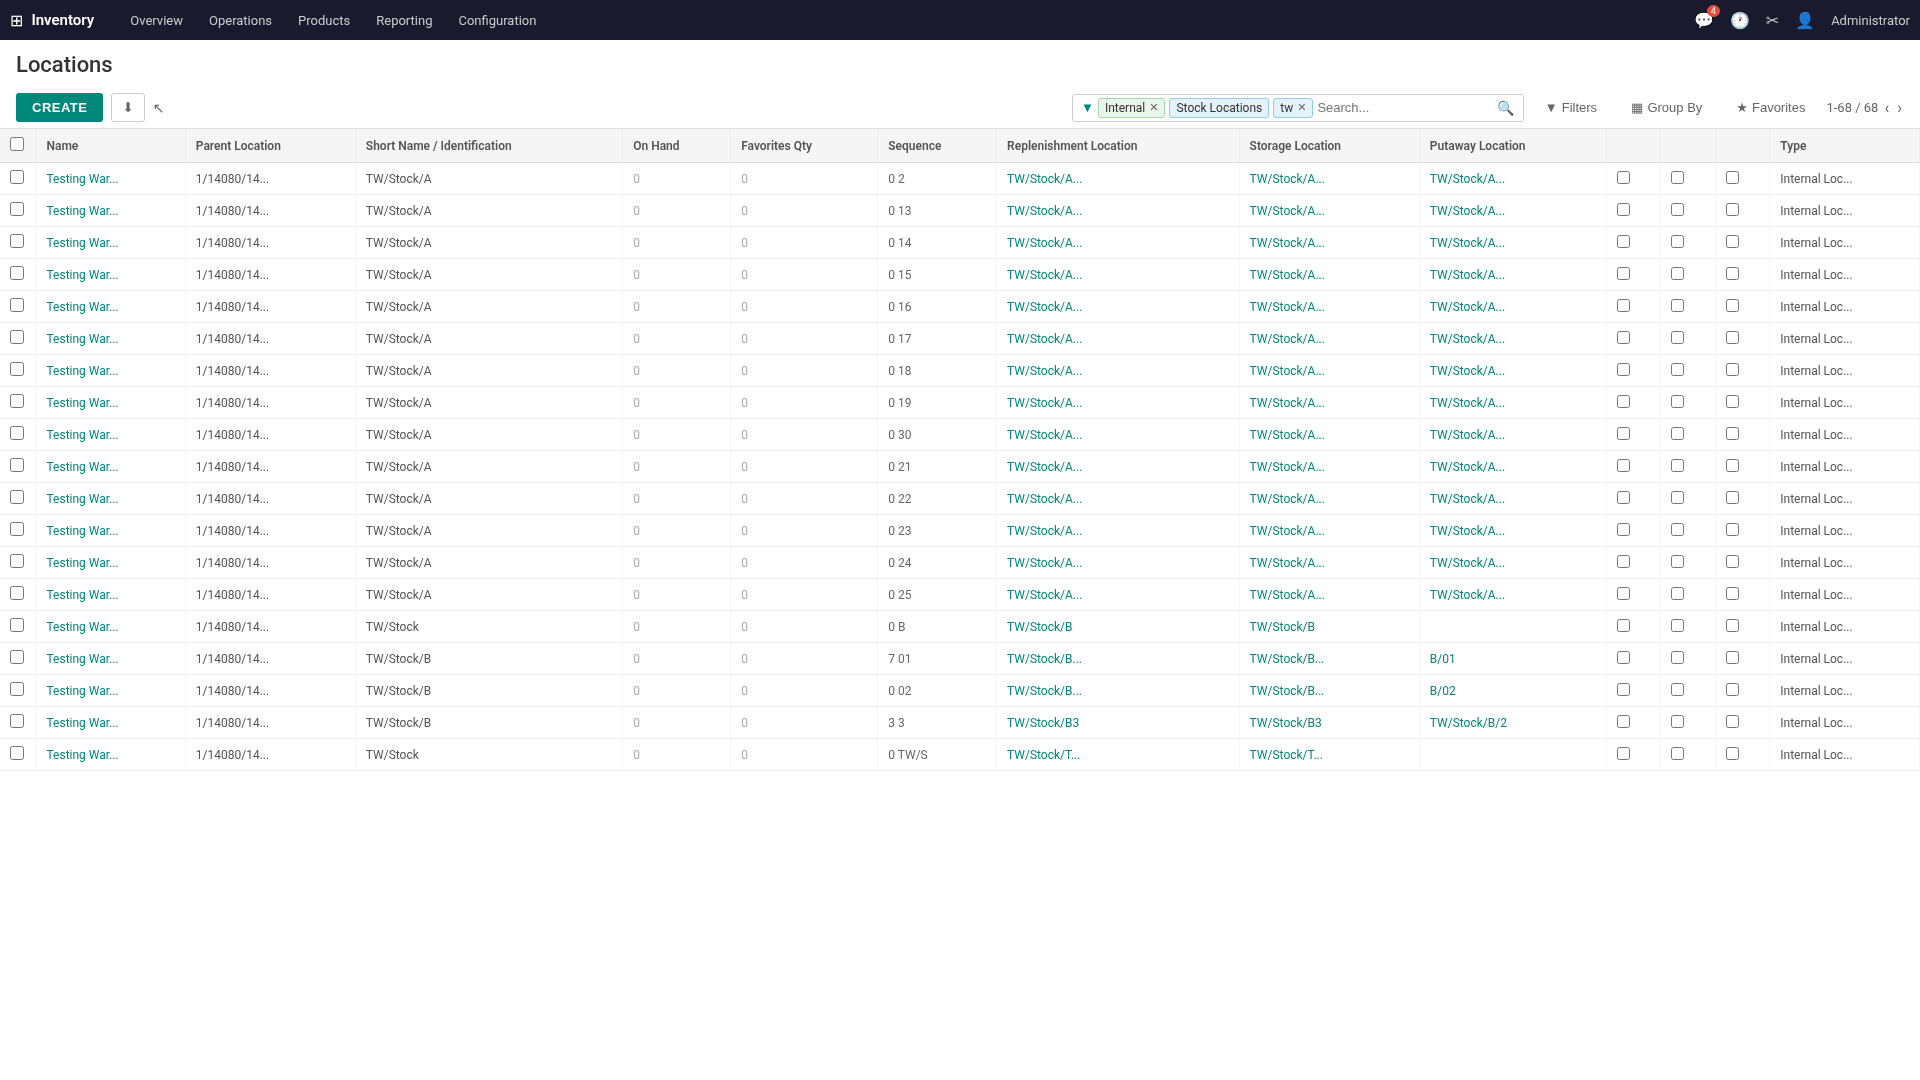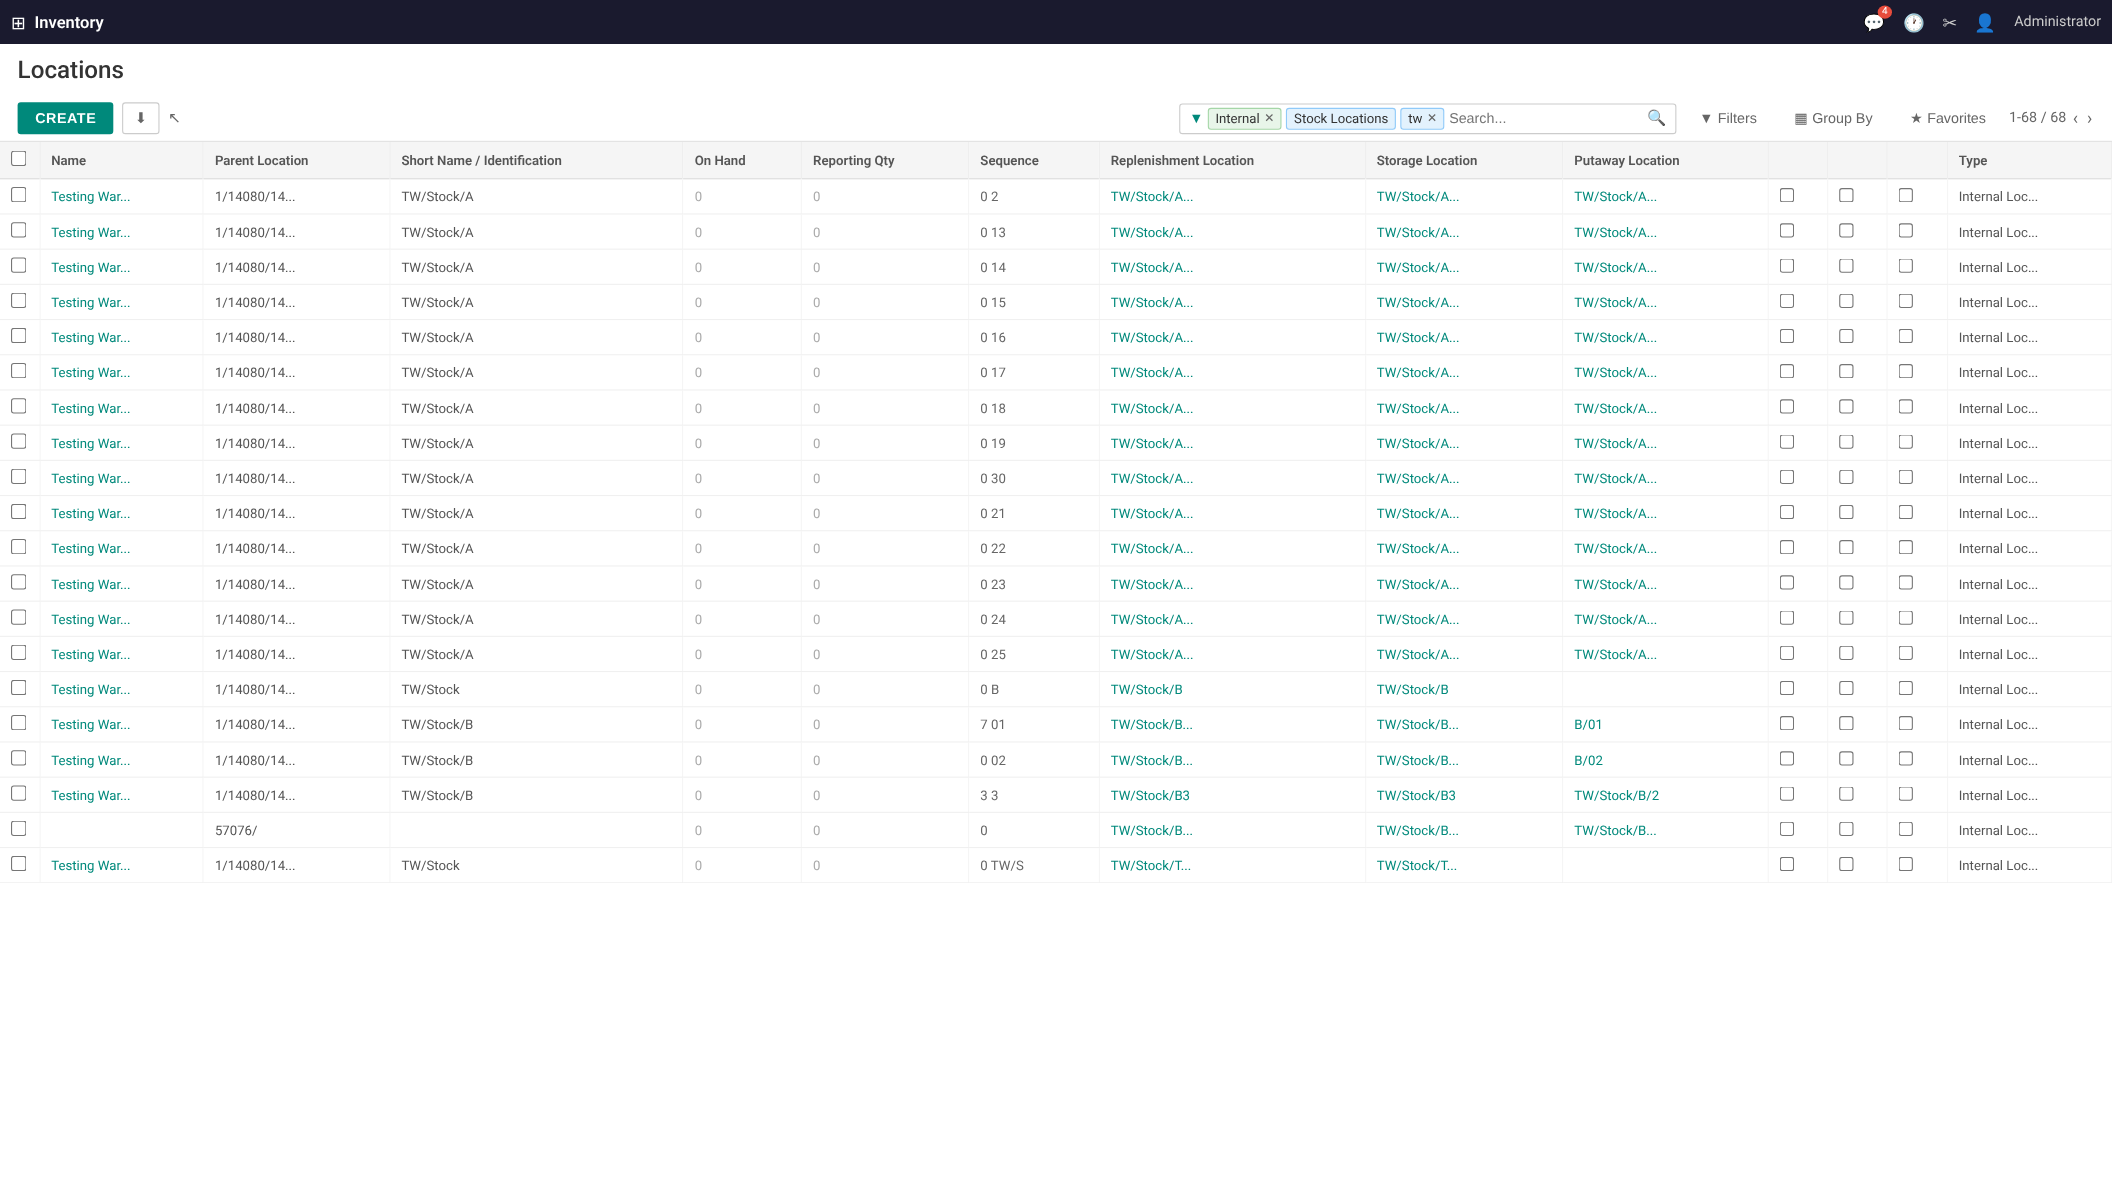--- a/index.html
+++ b/index.html
@@ -57,20 +57,27 @@
     .small-checkbox { width: 13px; height: 13px; }
     td.zero { color: #aaa; }
   </style>
 </head>
 <body>
 
 <div class="topnav">
   <div class="topnav-left">
     <span class="grid-icon">⊞</span>
     <span class="app-name">Inventory</span>
+    <nav class="nav-menu">
+      <span class="nav-item">Overview</span>
+      <span class="nav-item">Operations</span>
+      <span class="nav-item">Products</span>
+      <span class="nav-item">Reporting</span>
+      <span class="nav-item">Configuration</span>
+    </nav>
   </div>
   <div class="topnav-right">
     <span class="nav-icon" style="position:relative;">
       💬
       <span class="badge">4</span>
     </span>
     <span class="nav-icon">🕐</span>
     <span class="nav-icon">✂</span>
     <span class="nav-icon">👤</span>
     <span class="admin-name">Administrator</span>
@@ -130,21 +137,21 @@
 
 <div class="table-container">
   <table>
     <thead>
       <tr>
         <th><input type="checkbox" class="row-checkbox" style=""></th>
         <th>Name</th>
         <th>Parent Location</th>
         <th>Short Name / Identification</th>
         <th>On Hand</th>
-        <th>Reporting Qty</th>
+        <th>Favorites Qty</th>
         <th>Sequence</th>
         <th>Replenishment Location</th>
         <th>Storage Location</th>
         <th>Putaway Location</th>
         <th></th>
         <th></th>
         <th></th>
         <th>Type</th>
       </tr>
     </thead>
@@ -432,36 +439,20 @@
     <td style="color:#00897b;">TW/Stock/B3</td>
     <td style="color:#00897b;">TW/Stock/B3</td>
     <td style="color:#00897b;">TW/Stock/B/2</td>
     <td><input type="checkbox" class="small-checkbox" style=""></td>
     <td><input type="checkbox" class="small-checkbox" style=""></td>
     <td><input type="checkbox" class="small-checkbox" style=""></td>
     <td class="loc-cell">Internal Loc...</td>
   </tr>
         <tr>
     <td><input type="checkbox" class="row-checkbox" style=""></td>
-    <td style="color:#00897b;"></td>
-    <td class="loc-cell">57076/</td>
-    <td class="loc-cell"></td>
-    <td class="zero">0</td>
-    <td class="zero">0</td>
-    <td class="num-cell">0</td>
-    <td style="color:#00897b;">TW/Stock/B...</td>
-    <td style="color:#00897b;">TW/Stock/B...</td>
-    <td style="color:#00897b;">TW/Stock/B...</td>
-    <td><input type="checkbox" class="small-checkbox" style=""></td>
-    <td><input type="checkbox" class="small-checkbox" style=""></td>
-    <td><input type="checkbox" class="small-checkbox" style=""></td>
-    <td class="loc-cell">Internal Loc...</td>
-  </tr>
-        <tr>
-    <td><input type="checkbox" class="row-checkbox" style=""></td>
     <td style="color:#00897b;">Testing War...</td>
     <td class="loc-cell">1/14080/14...</td>
     <td class="loc-cell">TW/Stock</td>
     <td class="zero">0</td>
     <td class="zero">0</td>
     <td class="num-cell">0 TW/S</td>
     <td style="color:#00897b;">TW/Stock/T...</td>
     <td style="color:#00897b;">TW/Stock/T...</td>
     <td style="color:#00897b;"></td>
     <td><input type="checkbox" class="small-checkbox" style=""></td>

